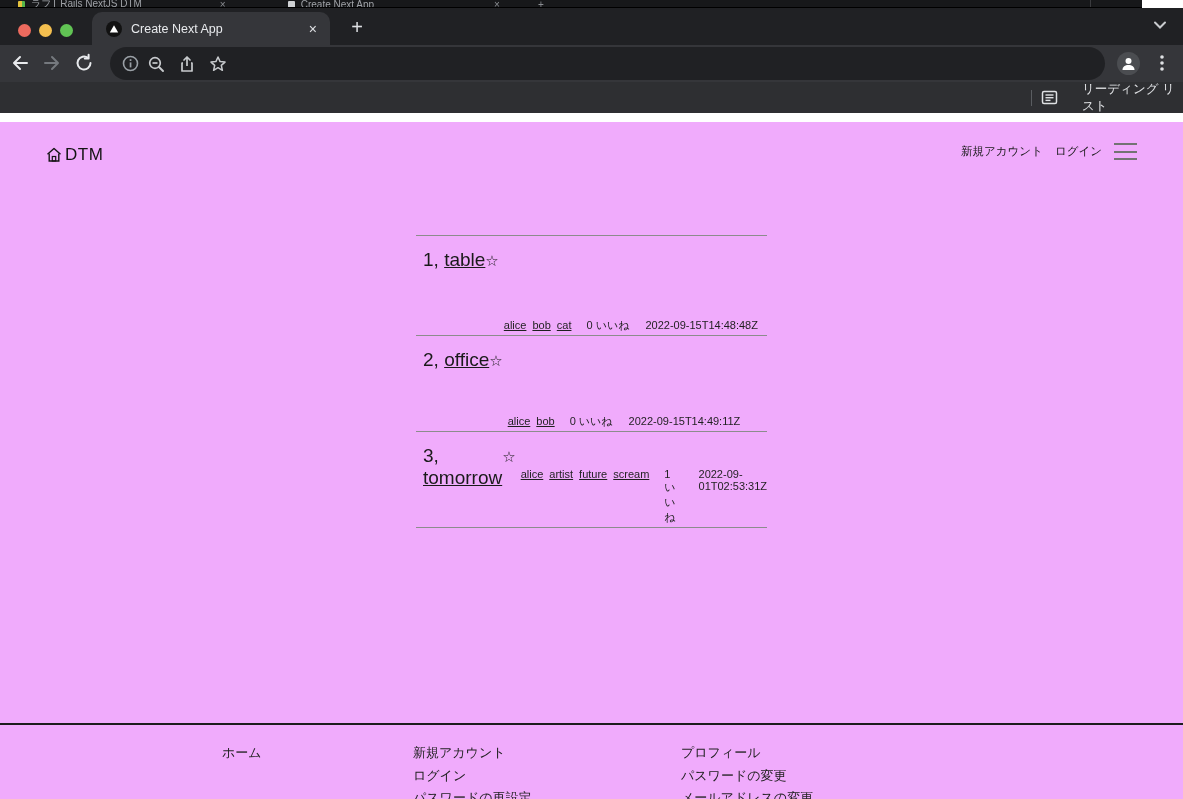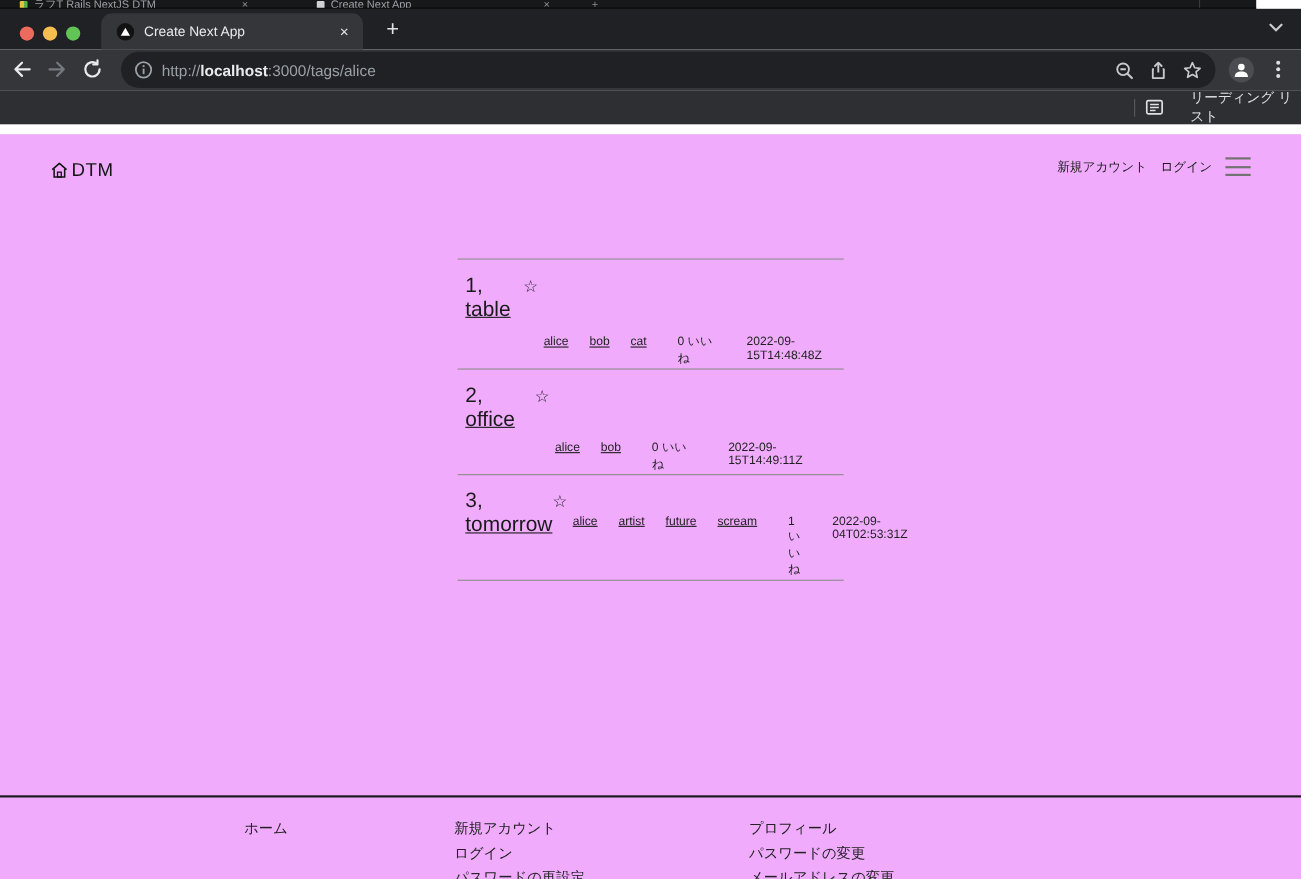--- a/index.html
+++ b/index.html
@@ -66,21 +66,21 @@
   .hamburger span { display:block; height:2px; background:#737373; }
 
   
   .post-list { width:351px; margin:113px auto 0; border-bottom:1px solid #8c8c8c; }
   .post { border-top:1px solid #8c8c8c; height:96px; display:flex; flex-direction:row; }
   .post:first-child { height:100px; }
   .post-head { display:flex; justify-content:space-between; padding-top:13px; }
   .post-title { font-size:19px; color:#1a1a1a; padding-left:7px; }
   .post-title a { color:#1a1a1a; }
   .star-btn { font-size:15px; color:#1a1a1a; padding:4px 5px 0 0; line-height:1; }
-  .post-meta { margin-top:auto; align-self:flex-end; display:flex; align-items:baseline; gap:19px;
+  .post-meta { margin-top:auto; align-self:flex-end; display:flex; align-items:baseline; gap:6px;
     font-size:11px; color:#1f1f1f; padding-bottom:2px; }
   .post-meta a { color:#1f1f1f; }
   .meta-likes { margin-left:9px; }
   .meta-ts { margin-left:10px; }
 
   
   .site-footer { position:absolute; left:0; top:601px; width:1183px; height:85px;
     border-top:2px solid #1c1c1c; }
   .f-col { position:absolute; top:17px; font-size:13px; color:#222; line-height:22.5px; }
   .f-col1 { left:222px; } .f-col2 { left:413px; } .f-col3 { left:681px; }
@@ -147,21 +147,20 @@
   </span>
 
   <div class="omnibox">
     <span class="omni-info">
       <svg width="17" height="17" viewBox="0 0 17 17">
           <circle cx="8.5" cy="8.5" r="7" fill="none" stroke="#9aa0a6" stroke-width="1.6"></circle>
           <rect x="7.7" y="7.4" width="1.7" height="5" fill="#9aa0a6"></rect>
           <rect x="7.7" y="4.2" width="1.7" height="1.8" fill="#9aa0a6"></rect>
         </svg>
     </span>
-    <span class="omni-text"><span>http://</span><span class="omni-host">localhost</span><span>:3000/tags/alice</span></span>
     <span class="omni-actions">
       <span>
         <svg width="18" height="18" viewBox="0 0 18 18">
             <circle cx="8" cy="8" r="5.3" fill="none" stroke="#c7cacd" stroke-width="1.7"></circle>
             <line x1="5.5" y1="8" x2="10.5" y2="8" stroke="#c7cacd" stroke-width="1.7"></line>
             <line x1="12" y1="12" x2="16" y2="16" stroke="#c7cacd" stroke-width="1.9" stroke-linecap="round"></line>
           </svg>
       </span>
       <span>
         <svg width="18" height="18" viewBox="0 0 18 18">
@@ -265,21 +264,21 @@
       <div class="post-head">
         <span class="post-title"><span>3,</span> <a href="#">tomorrow</a></span>
         <span class="star-btn">☆</span>
       </div>
       <div class="post-meta">
         <a href="#">alice</a>
         <a href="#">artist</a>
         <a href="#">future</a>
         <a href="#">scream</a>
         <span class="meta-likes">1 いいね</span>
-        <span class="meta-ts">2022-09-04T02:53:31Z</span>
+        <span class="meta-ts">2022-09-01T02:53:31Z</span>
       </div>
     </div>
 
   </div>
 
   <div class="site-footer">
     <div class="f-col f-col1">
       <a class="f-item" href="#">ホーム</a>
     </div>
     <div class="f-col f-col2">

